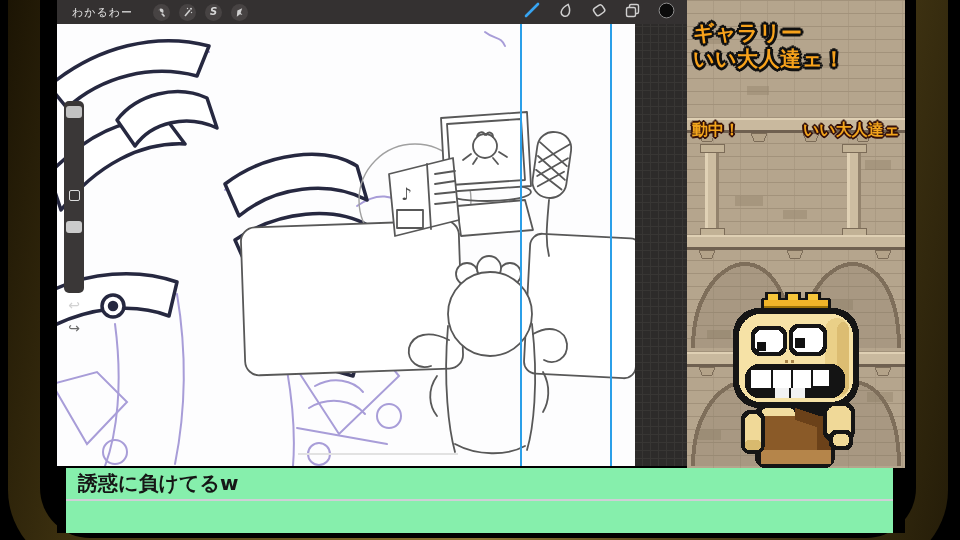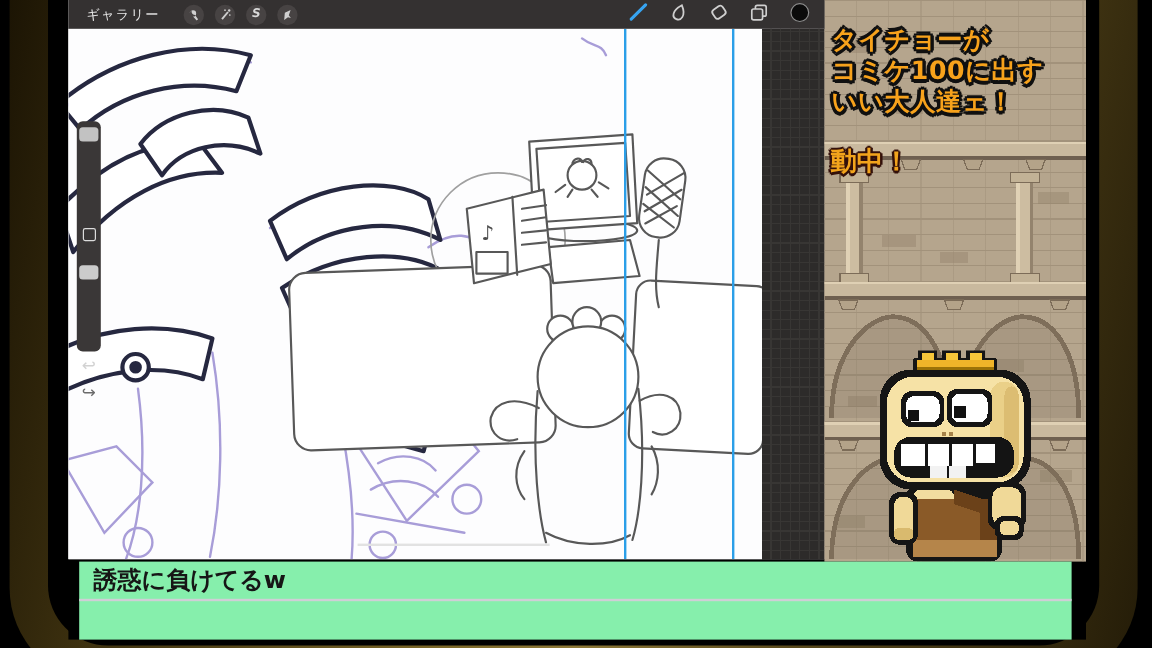--- a/index.html
+++ b/index.html
@@ -49,21 +49,21 @@
   .bricks{position:absolute;inset:0;
     background-image:repeating-linear-gradient(0deg,transparent 0 12px,#a2927b 12px 13px),
                      repeating-linear-gradient(90deg,transparent 0 26px,rgba(162,146,123,.55) 26px 27px);}
   .castle,.pixchar{position:absolute;}
   .ov-title{position:absolute;left:6px;top:20px;z-index:10;font-weight:bold;font-size:21px;line-height:26px;
     color:#f7a21b;letter-spacing:.5px;
     text-shadow:-3px 0 #101010,3px 0 #101010,0 -3px #101010,0 3px #101010,
                 -2px -2px #101010,2px -2px #101010,-2px 2px #101010,2px 2px #101010;}
   .ov-title span{display:block;white-space:nowrap;}
   .ticker{position:absolute;left:0;top:120px;width:218px;z-index:10;display:flex;
-    justify-content:space-between;padding:0 5px;box-sizing:border-box;font-weight:bold;font-size:22px;
+    justify-content:space-between;padding:0 5px;box-sizing:border-box;font-weight:bold;font-size:16px;
     color:#f2a41c;
     text-shadow:-2px 0 #33100a,2px 0 #33100a,0 -2px #33100a,0 2px #33100a,
                 -1px -1px #33100a,1px -1px #33100a,-1px 1px #33100a,1px 1px #33100a;}
   .ticker span{white-space:nowrap;}
 
   
   .comments{position:absolute;left:9px;top:468px;width:827px;height:65px;background:#86efac;}
   .comment-row{height:31px;display:flex;align-items:center;padding-left:12px;
     font-size:20px;font-weight:bold;color:#161616;white-space:nowrap;}
   .comment-div{height:2px;background:#cfcfd6;}
@@ -75,21 +75,21 @@
 
   <div class="frame-outer">
     <div class="frame-inner"></div>
   </div>
 
   <div class="screen">
 
     <div class="procreate">
 
       <div class="pc-toolbar">
-        <span class="gallery">ギャラリー</span>
+        <span class="gallery">わかるわー</span>
 
         <span class="tool-circle tc1">
           <svg width="11" height="11" viewBox="0 0 11 11">
               <path d="M2.2,4.6 A2.6,2.6 0 1 1 5.1,6.8 L8.6,9.6 L9.6,8.4 L6.4,5.2 A2.6,2.6 0 0 1 3.4,2.0 L2.0,3.4 Z" fill="#cfcfcf" transform="rotate(8 5 5)"></path>
             </svg>
         </span>
         <span class="tool-circle tc">
           <svg width="11" height="11" viewBox="0 0 11 11">
               <line x1="3" y1="9" x2="8" y2="3" stroke="#cfcfcf" stroke-width="1.6"></line>
               <circle cx="9" cy="1.8" r="1" fill="#cfcfcf"></circle>
@@ -330,26 +330,26 @@
         <rect x="16" y="118" width="24" height="44" rx="9" fill="#151515"></rect>
         <rect x="20" y="122" width="16" height="36" rx="7" fill="#f0d998"></rect>
         <rect x="20" y="148" width="16" height="10" rx="4" fill="#d9ba6e"></rect>
         <rect x="98" y="110" width="32" height="40" rx="10" fill="#151515"></rect>
         <rect x="102" y="114" width="24" height="32" rx="8" fill="#f0d998"></rect>
         <rect x="104" y="138" width="24" height="20" rx="7" fill="#151515"></rect>
         <rect x="108" y="142" width="16" height="12" rx="5" fill="#f0d998"></rect>
       </svg>
 
       <div class="ov-title">
-        <span>タイチョーが</span>
-        <span>コミケ100に出す</span>
+        <span>ギャラリー</span>
         <span>いい大人達ェ！</span>
       </div>
       <div class="ticker">
         <span>動中！</span>
+        <span>いい大人達ェ</span>
       </div>
     </div>
 
     <div class="comments">
       <div class="comment-row">誘惑に負けてるw</div>
       <div class="comment-div"></div>
     </div>
 
   </div>
 </div>

